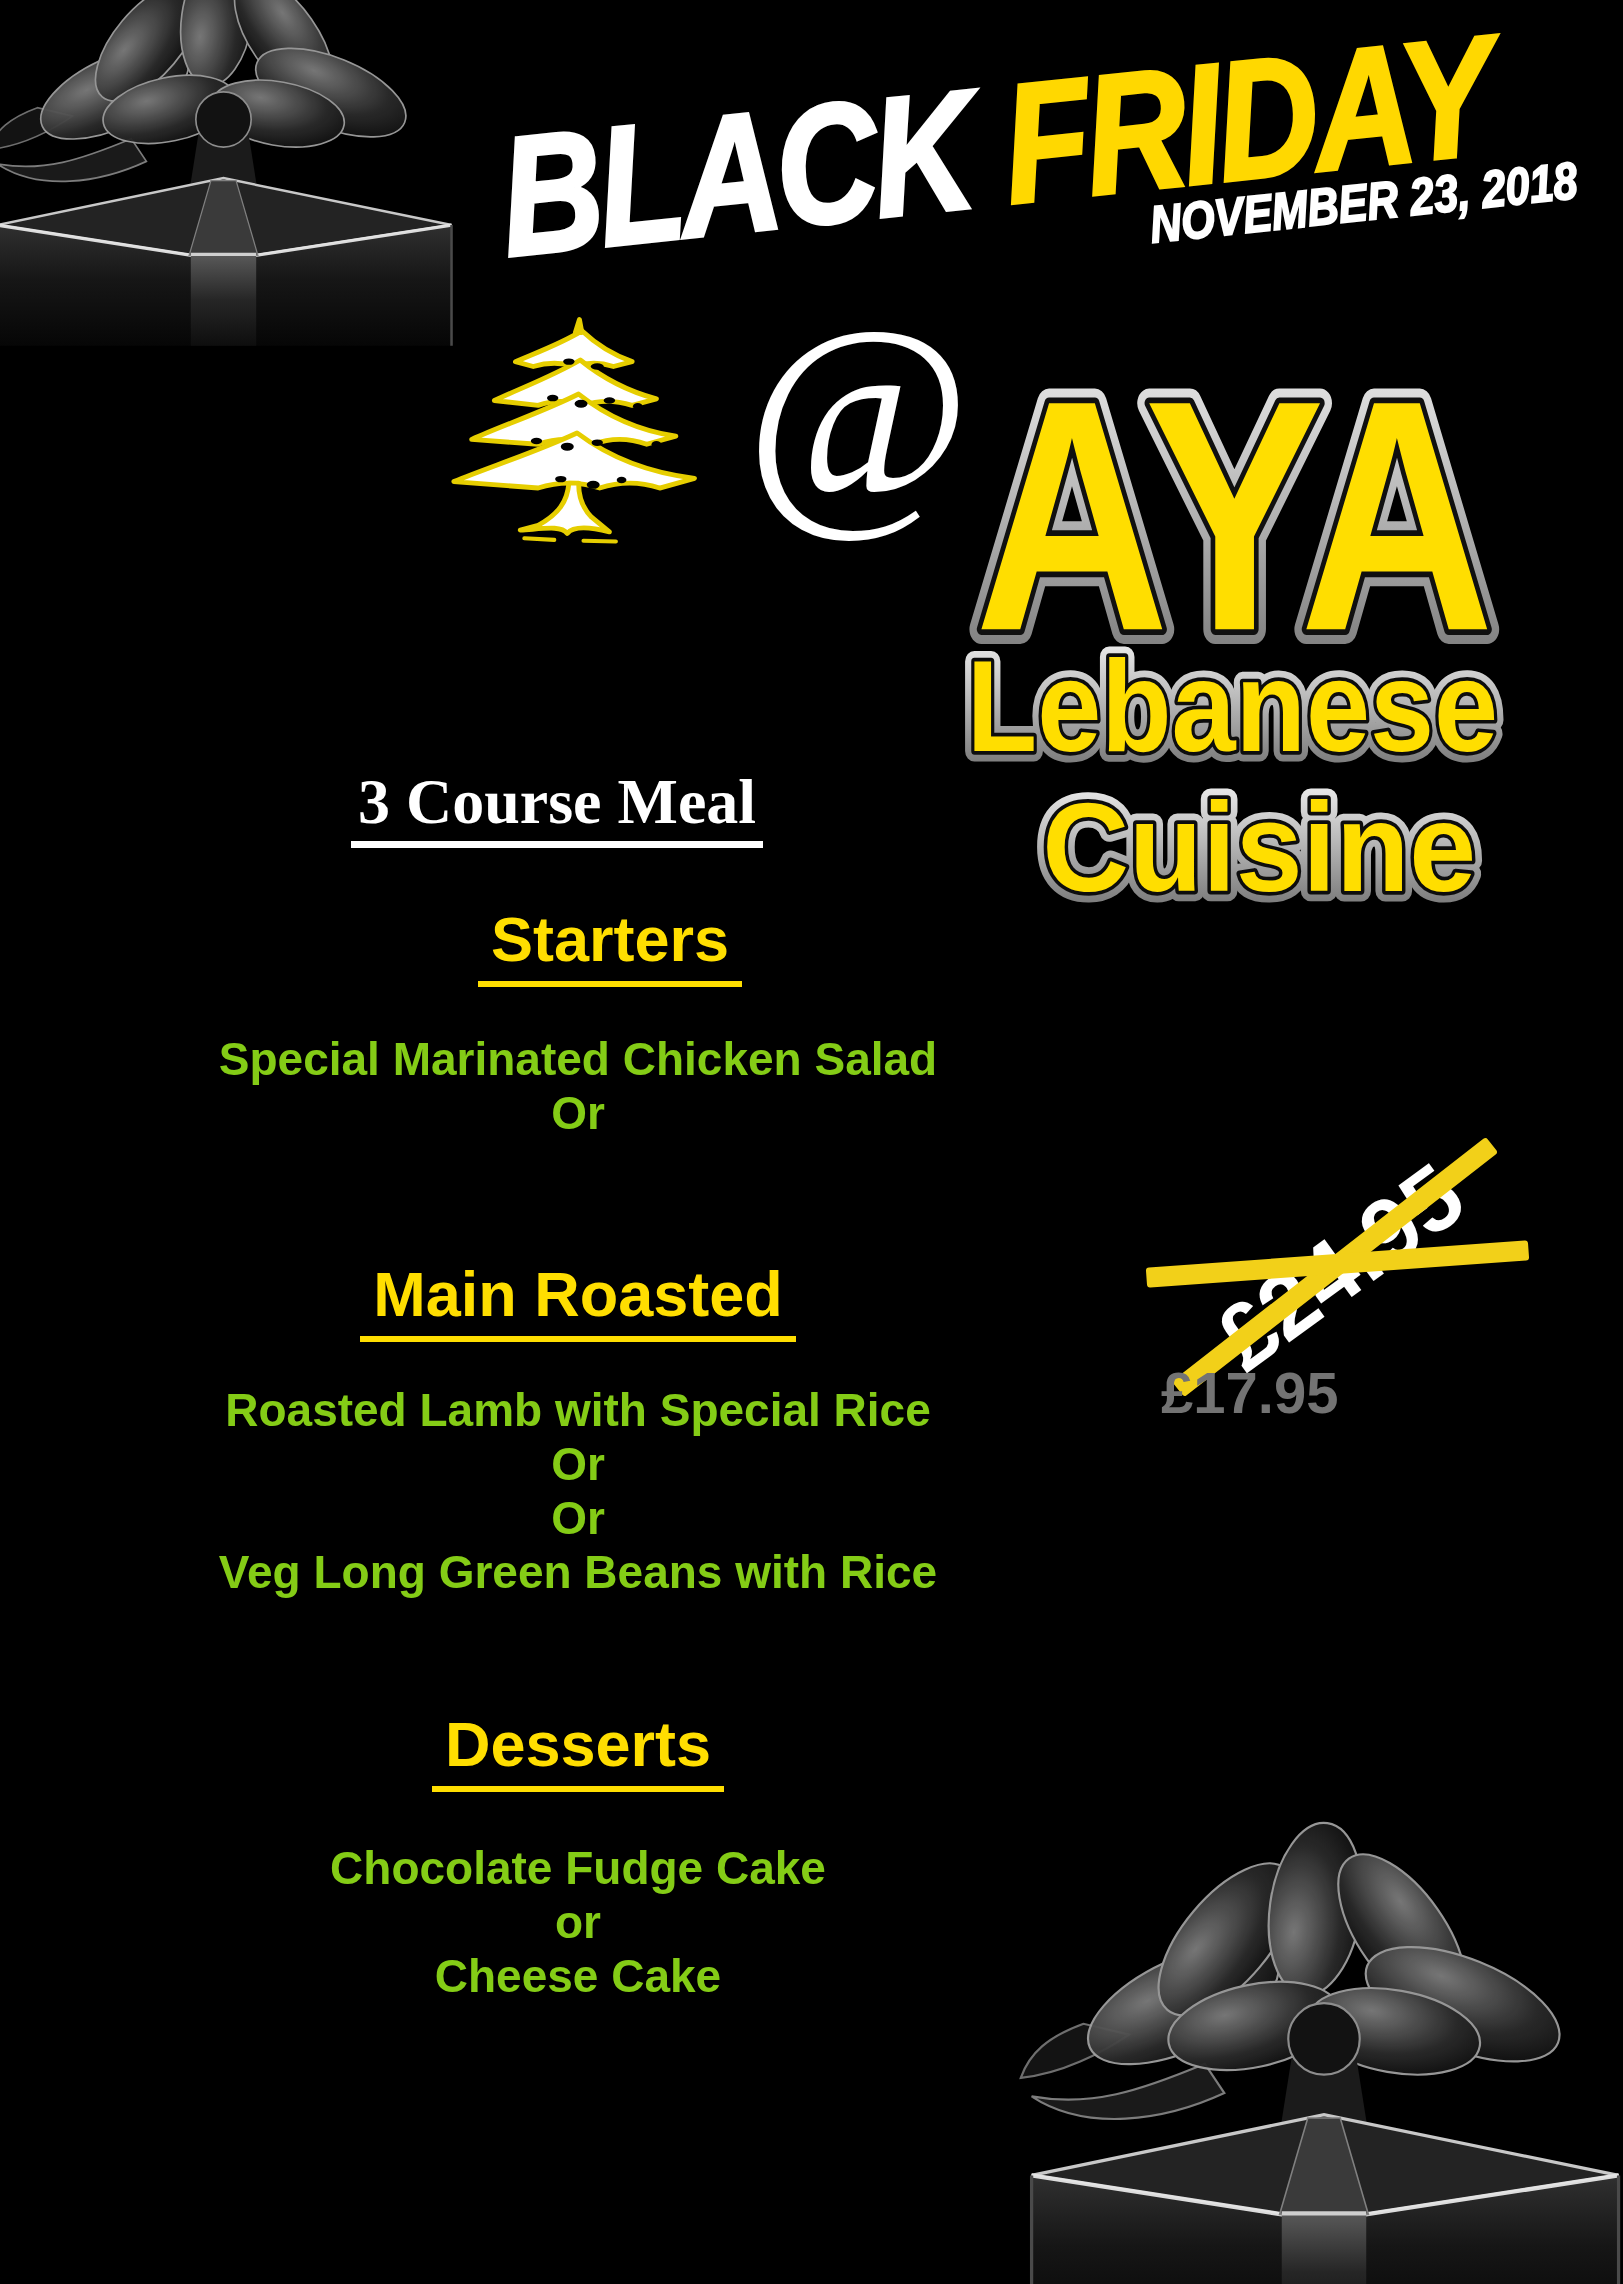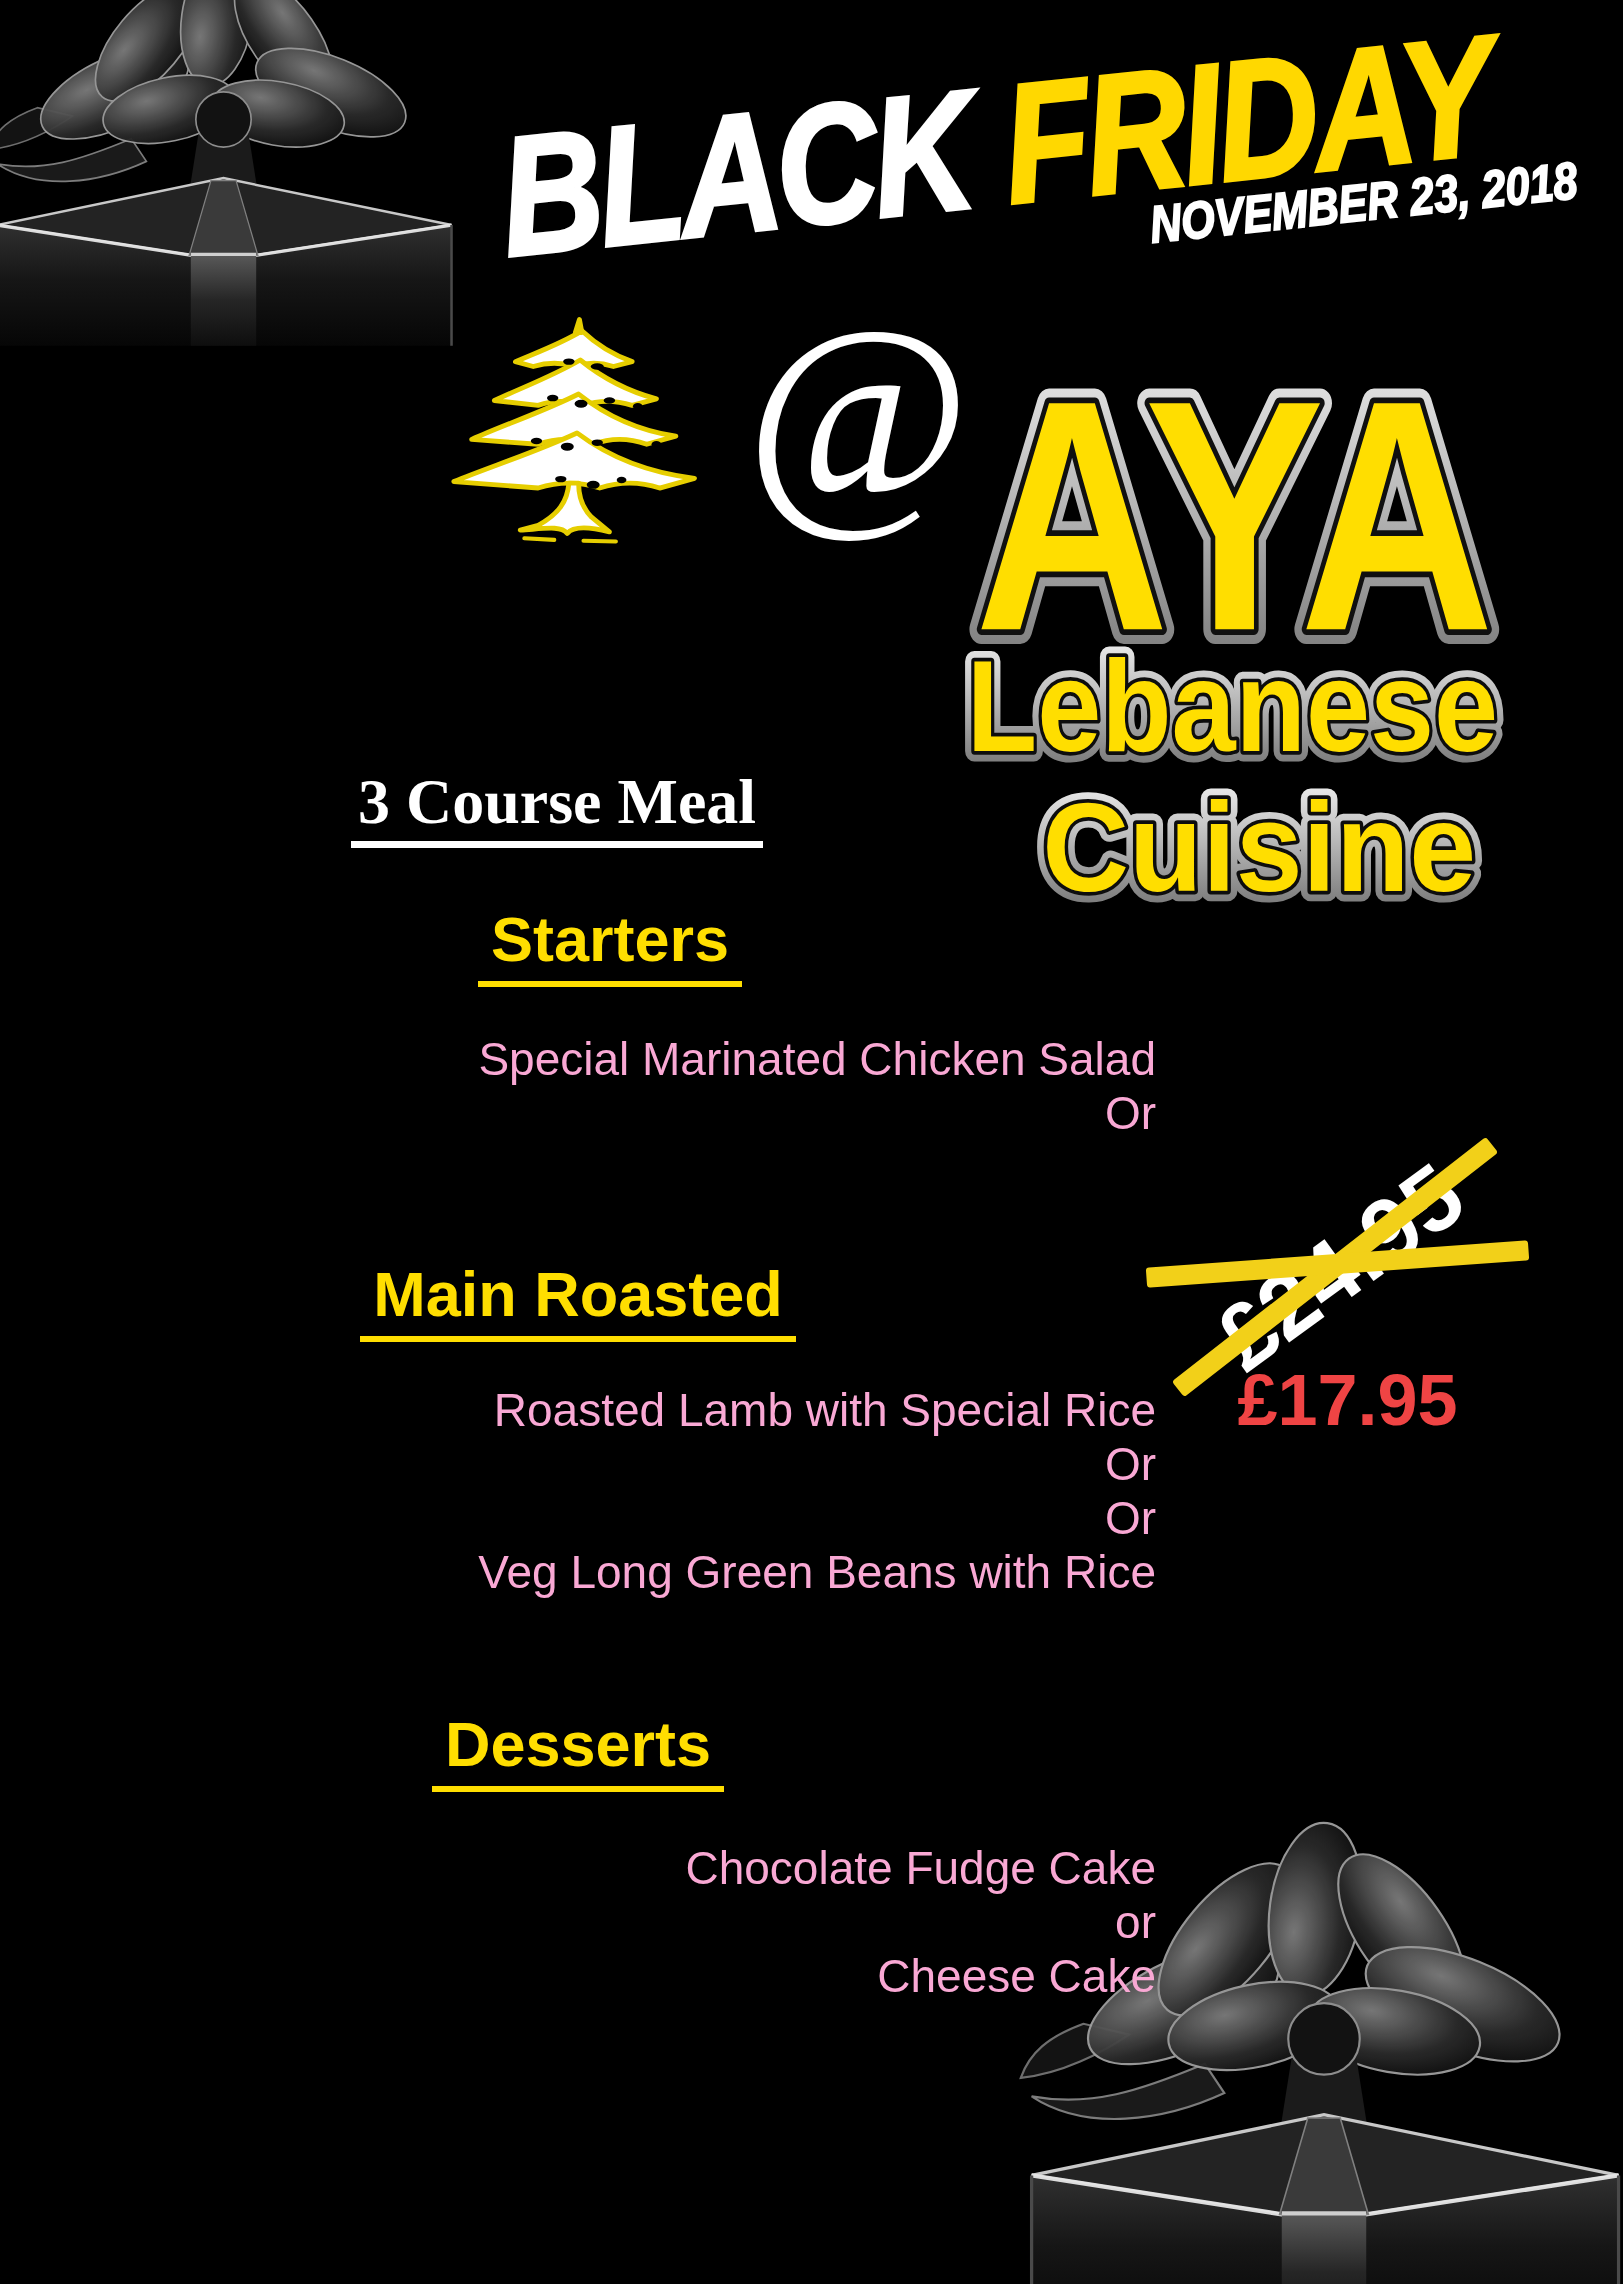--- a/index.html
+++ b/index.html
@@ -34,34 +34,34 @@
   
   .center-block{position:absolute;left:0;text-align:center;}
   .title-3course{width:1114px;top:770px;font-family:"Liberation Serif","DejaVu Serif",serif;
                  font-weight:bold;font-size:64px;line-height:1.0;color:#fff;}
   .title-3course .u{display:inline-block;border-bottom:7.3px solid #fff;padding:0 6.5px 6.5px 6.5px;}
   .section-heading{width:1156px;color:#ffde00;font-weight:bold;font-size:63px;line-height:1.0;}
   .section-heading .u{display:inline-block;border-bottom:6.5px solid #ffde00;padding:0 13px 9.7px 13px;}
   .h-starters{top:908px;margin-left:32px;}
   .h-main{top:1263px;}
   .h-desserts{top:1713px;}
-  .items{width:1156px;color:#f9a8d4;font-weight:normal;font-size:46px;line-height:54px;text-align:right;}
+  .items{width:1156px;color:#84cc16;font-weight:bold;font-size:46px;line-height:54px;}
   .items-starters{top:1032px;}
   .items-main{top:1383px;line-height:54px;}
   .items-desserts{top:1841px;}
 
   
   .old-price-wrap{position:absolute;left:1169px;top:1141px;width:341px;height:252px;}
   .old-price{position:absolute;left:50%;top:50%;transform:translate(-50%,-50%) rotate(-36deg);
              font-size:91px;font-weight:bold;color:#fff;white-space:nowrap;}
   .strike{position:absolute;background:#f2d019;border-radius:3.2px;}
   .strike-steep{left:1136px;top:1257px;width:398px;height:20px;transform:rotate(-37.9deg);}
   .strike-shallow{left:1146px;top:1254px;width:383px;height:20px;transform:rotate(-4.1deg);}
-  .new-price{position:absolute;left:1161px;top:1364px;width:373px;text-align:center;
-             font-size:72px;font-weight:bold;color:#ef4444;line-height:1;}
+  .new-price{position:absolute;left:1161px;top:1364px;width:373px;
+             font-size:58px;font-weight:bold;color:#737373;line-height:1;}
 
   
   .gift-tl{position:absolute;left:-28px;top:-42px;width:503px;height:395px;}
   .gift-br{position:absolute;left:999px;top:1831px;width:650px;height:509px;}
 </style>
 </head>
 <body>
 
 <div class="page">
 

